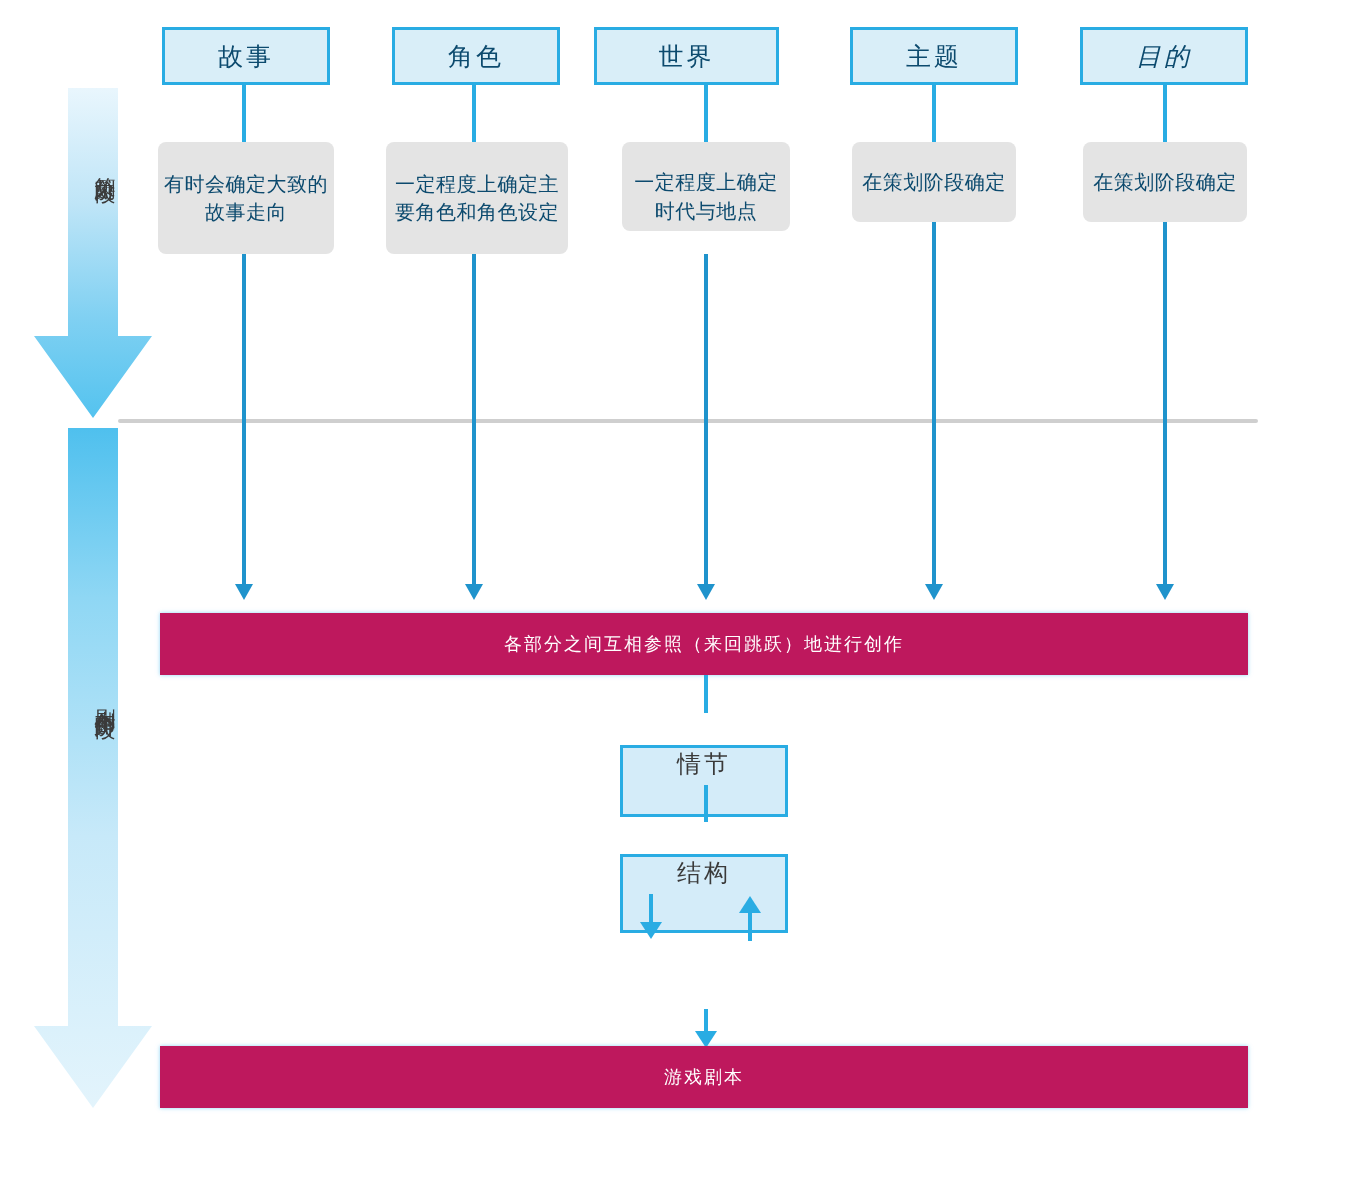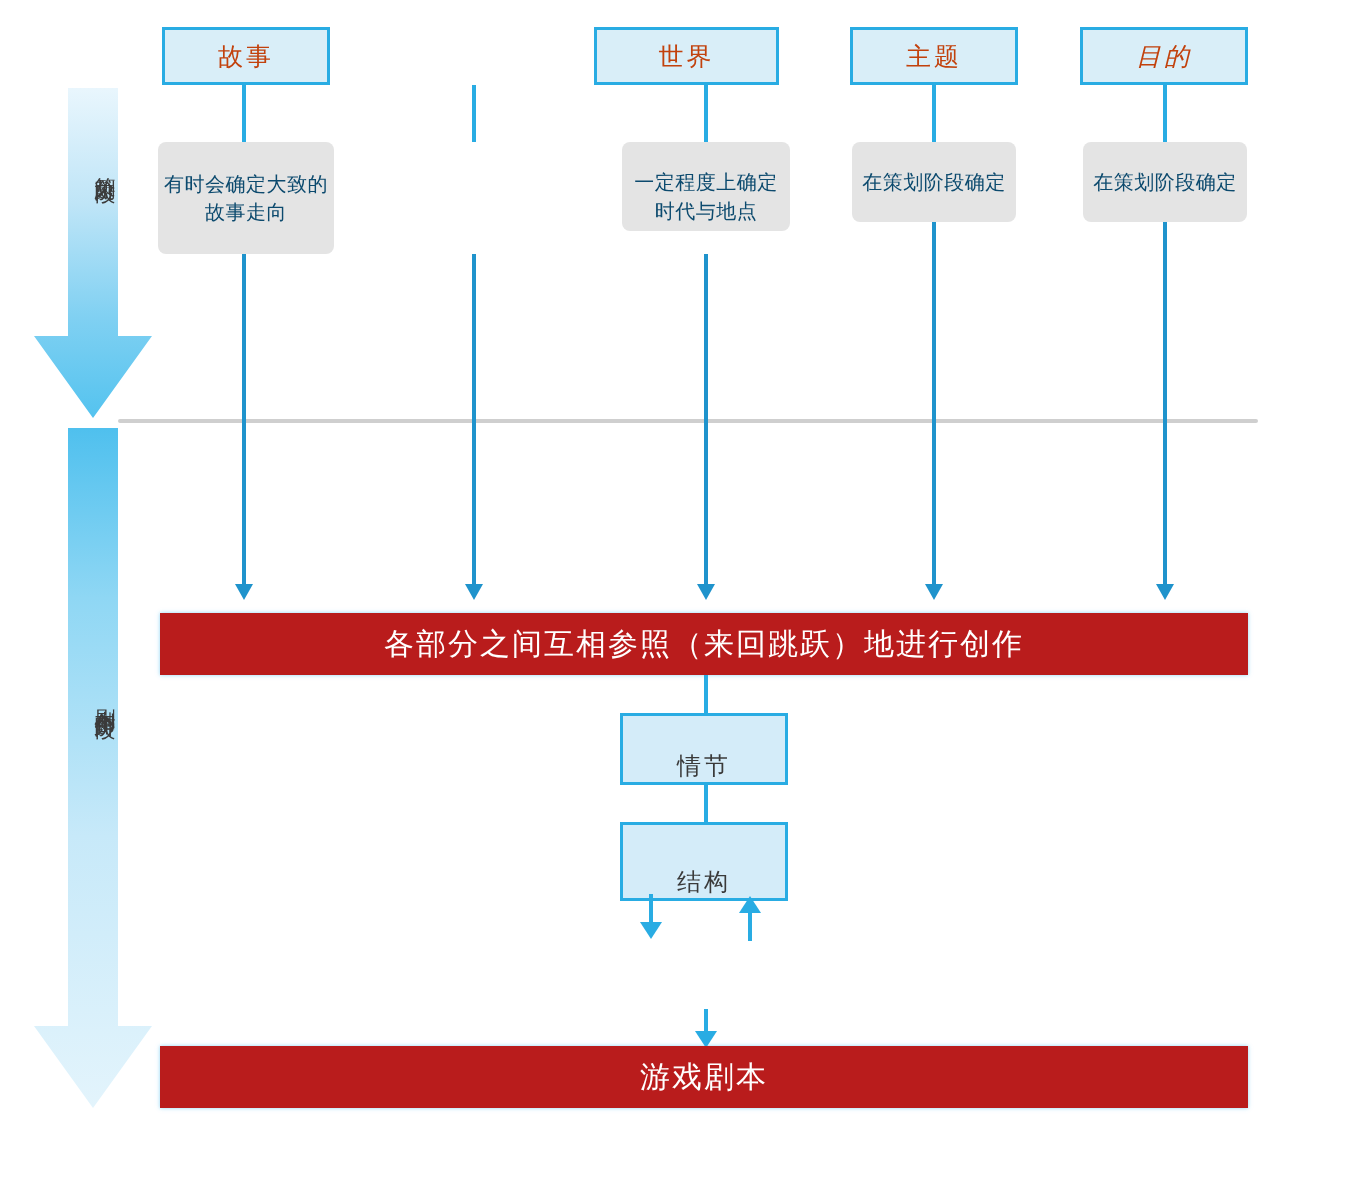--- a/index.html
+++ b/index.html
@@ -39,21 +39,21 @@
   
   .cat-box {
     position: absolute;
     box-sizing: border-box;
     background: #d9eef8;
     border: 3px solid #29ace3;
     display: flex;
     align-items: center;
     justify-content: center;
     font-size: 25px;
-    color: #c2410c;
+    color: #0c4a6e;
     letter-spacing: 3px;
   }
 
   
   .note-box {
     position: absolute;
     box-sizing: border-box;
     background: #e4e4e4;
     border-radius: 8px;
     display: flex;
@@ -108,42 +108,43 @@
     position: absolute;
     height: 4px;
     background: #cfcfcf;
     border-radius: 2px;
   }
 
   
   .banner {
     position: absolute;
     box-sizing: border-box;
-    background: #b91c1c;
+    background: #be185d;
     display: flex;
     align-items: center;
     justify-content: center;
     color: #ffffff;
-    font-size: 30px;
+    font-size: 18px;
     letter-spacing: 2px;
     box-shadow: 0 0 4px rgba(53,181,238,0.55);
   }
 
   
   .chain-box {
     position: absolute;
     box-sizing: border-box;
     background: #d4ecf9;
     border: 3px solid #29ace3;
     display: flex;
-    align-items: flex-end;
+    align-items: flex-start;
     justify-content: center;
     font-size: 24px;
     color: #3a3a3a;
     letter-spacing: 3px;
+    margin-top: 32px;
   }
 </style>
 </head>
 <body>
 
 <div id="diagram">
 
   <svg class="phase-arrow" style="left:18px; top:88px;" width="134" height="330" viewBox="0 0 134 330">
     <defs>
       <linearGradient id="gradPhase1" x1="0" y1="0" x2="0" y2="1">
@@ -175,21 +176,27 @@
   <div class="cat-box" style="left:162px; top:27px; width:168px; height:58px;">
     <span>故事</span>
   </div>
   <div class="vline-light" style="left:242px; top:85px; height:57px;"></div>
   <div class="note-box" style="left:158px; top:142px; width:176px; height:112px;">
     <span>有时会确定大致的故事走向</span>
   </div>
   <div class="vline" style="left:242px; top:254px; height:332px;"></div>
   <div class="arrowhead-down" style="left:235px; top:584px;"></div>
 
+  <div class="cat-box" style="left:392px; top:27px; width:168px; height:58px;">
+    <span>角色</span>
+  </div>
   <div class="vline-light" style="left:472px; top:85px; height:57px;"></div>
+  <div class="note-box" style="left:386px; top:142px; width:182px; height:112px;">
+    <span>一定程度上确定主要角色和角色设定</span>
+  </div>
   <div class="vline" style="left:472px; top:254px; height:332px;"></div>
   <div class="arrowhead-down" style="left:465px; top:584px;"></div>
 
   <div class="cat-box" style="left:594px; top:27px; width:185px; height:58px;font-family:Liberation Mono, monospace;">
     <span>世界</span>
   </div>
   <div class="vline-light" style="left:704px; top:85px; height:57px;"></div>
   <div class="note-box" style="left:622px; top:142px; width:168px; height:89px;align-items:flex-end;">
     <span>一定程度上确定时代与地点</span>
   </div>

